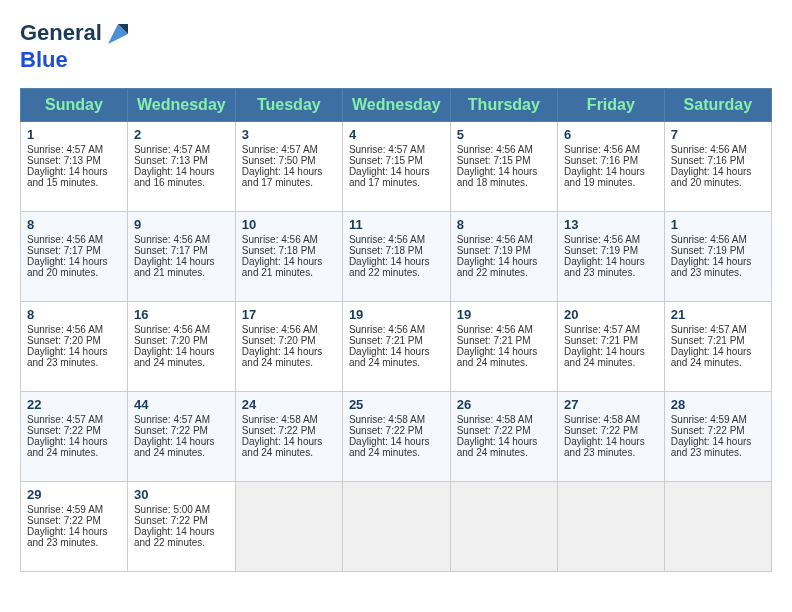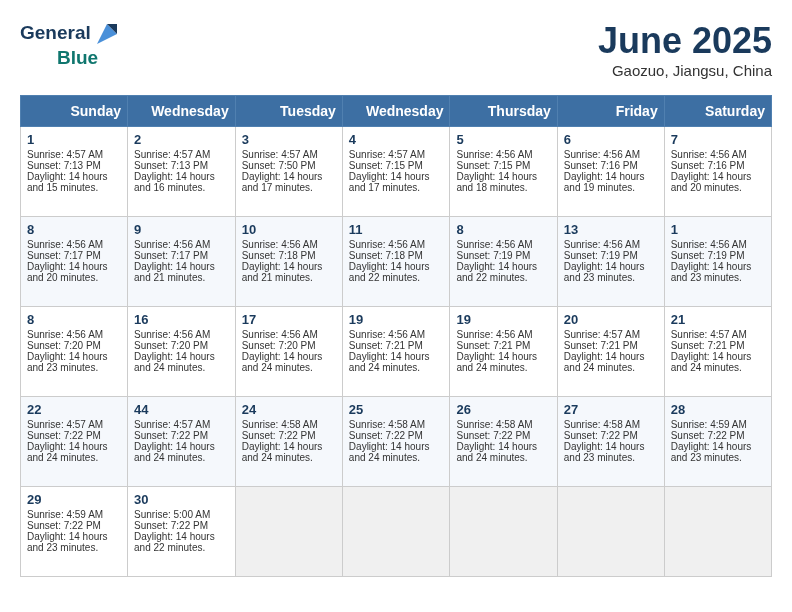--- a/index.html
+++ b/index.html
@@ -14,21 +14,21 @@
       display: flex;
       justify-content: space-between;
       align-items: flex-start;
       margin-bottom: 16px;
     }
     .logo {
       display: flex;
       align-items: center;
     }
     .logo-text {
-      font-size: 19px;
+      font-size: 22px;
       font-weight: bold;
       color: #1a3a5c;
       line-height: 1.1;
     }
     .logo-text span {
       color: #4a90d9;
     }
     .logo-icon {
       width: 28px;
       height: 28px;
@@ -46,24 +46,24 @@
       font-size: 15px;
       color: #333;
     }
     .calendar {
       width: 100%;
       border-collapse: collapse;
       border: 1px solid #ccc;
     }
     .calendar th {
       background-color: #3d6fa3;
-      color: #ffffff;
-      text-align: right;
+      color: #86efac;
+      text-align: center;
       padding: 7px 6px;
-      font-size: 14px;
+      font-size: 16px;
       font-weight: bold;
       border: 1px solid #5080b0;
     }
     .calendar td {
       vertical-align: top;
       width: 108px;
       height: 90px;
       padding: 5px 6px;
       border: 1px solid #ccc;
       font-size: 10px;
@@ -88,27 +88,23 @@
 <body>
 
 <div class="header">
   <div class="logo">
     <div>
       <div class="logo-text">
         General<svg class="logo-icon" viewBox="0 0 28 28" style="display:inline;vertical-align:middle;margin-left:2px;">
             <polygon points="4,24 14,4 24,14" fill="#4a90d9"></polygon>
             <polygon points="14,4 24,4 24,14" fill="#1a3a5c"></polygon>
           </svg><br>
-        <span style="color:#0f766e;margin-left:37px;">Blue</span>
+        <span style="color:#1d4ed8;">Blue</span>
       </div>
     </div>
-  </div>
-  <div class="title-area">
-    <div class="month-title">June 2025</div>
-    <div class="location">Gaozuo, Jiangsu, China</div>
   </div>
 </div>
 
 <table class="calendar">
   <thead>
     <tr>
       <th>Sunday</th>
       <th>Wednesday</th>
       <th>Tuesday</th>
       <th>Wednesday</th>

